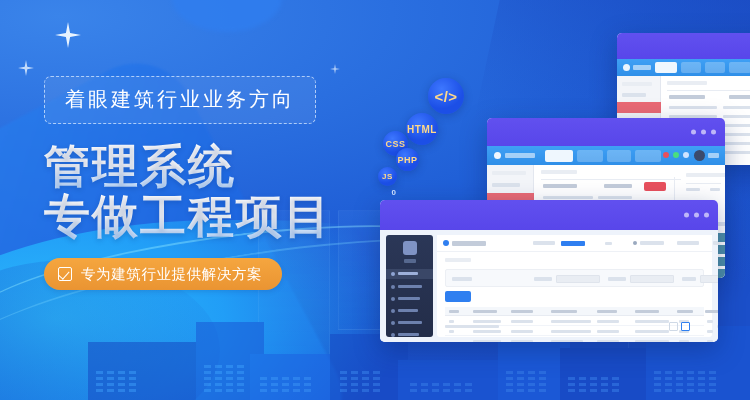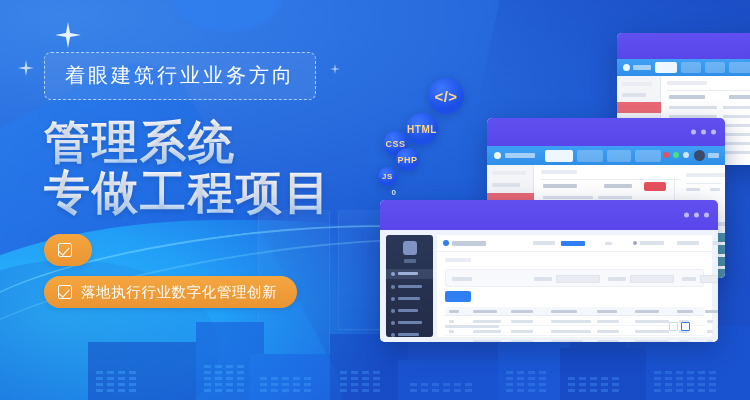--- a/index.html
+++ b/index.html
@@ -73,20 +73,21 @@
   }
   .spark:before{ width:100%; height:100%;
     clip-path:polygon(50% 0,58% 42%,100% 50%,58% 58%,50% 100%,42% 58%,0 50%,42% 42%); }
   .spark:after{ display:none; }
   
   .copy{ position:absolute; left:44px; top:52px; width:320px; }
   .tagbox{
     display:inline-block; padding:9px 20px 10px;
     border:1px dashed rgba(215,233,255,.75); border-radius:7px;
     background:rgba(255,255,255,.07);
+    margin-top:24px;
   }
   .tagbox-text{
     font-size:20px; letter-spacing:3px; color:#ffffff; font-weight:400;
     white-space:nowrap;
   }
   .headline{ margin-top:17px; }
   .headline-line{
     font-size:46px; line-height:50px; font-weight:700; letter-spacing:2px;
     white-space:nowrap;
     background:linear-gradient(180deg,#ffffff 52%,#bcdcff 100%);
@@ -333,24 +334,21 @@
     <div class="tagbox">
       <div class="tagbox-text">着眼建筑行业业务方向</div>
     </div>
     <div class="headline">
       <div class="headline-line">管理系统</div>
       <div class="headline-line">专做工程项目</div>
     </div>
     <div class="badges">
       <div class="badge">
         <span class="badge-check"></span>
-      </div>
-      <div class="badge">
-        <span class="badge-check"></span>
-        <span class="badge-text">落地执行行业数字化管理创新</span>
+        <span class="badge-text">专为建筑行业提供解决方案</span>
       </div>
     </div>
   </div>
 
   <div class="bubble" style="left:428px;top:78px;width:36px;height:36px;font-size:15px;">
     <span>&lt;/&gt;</span>
   </div>
   <div class="bubble" style="left:406px;top:113px;width:32px;height:32px;font-size:10px;">
     <span>HTML</span>
   </div>

